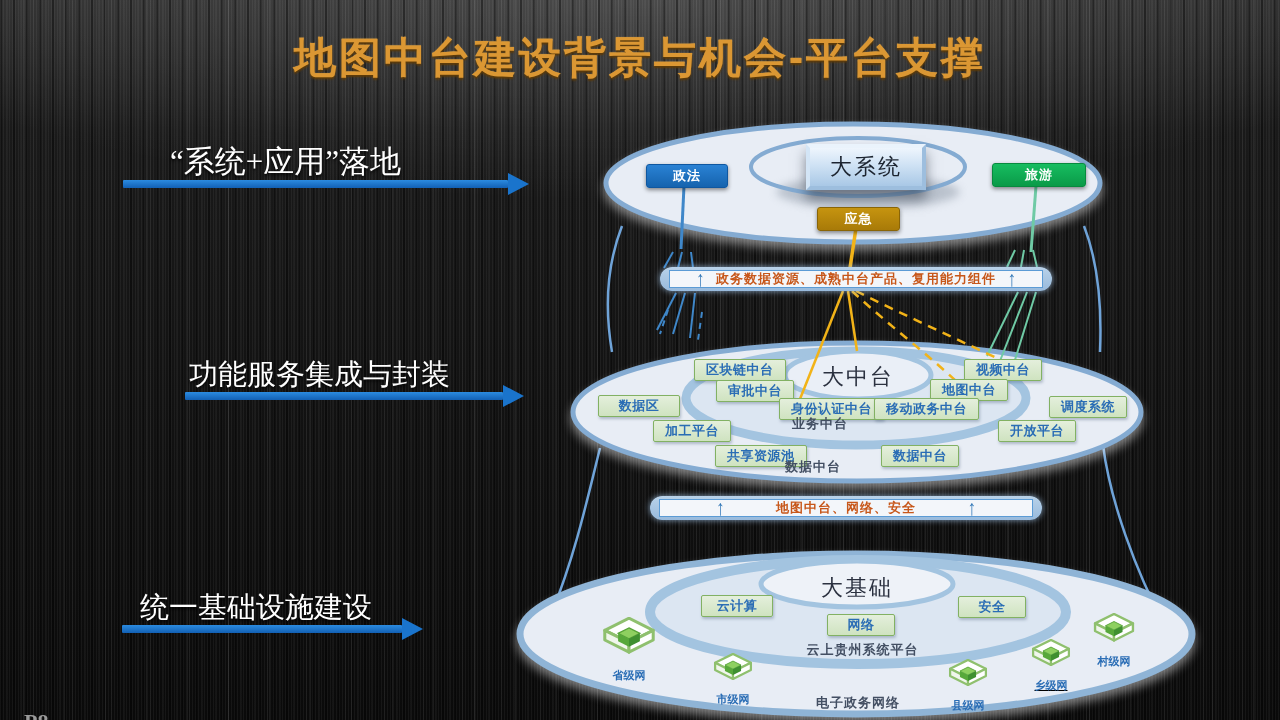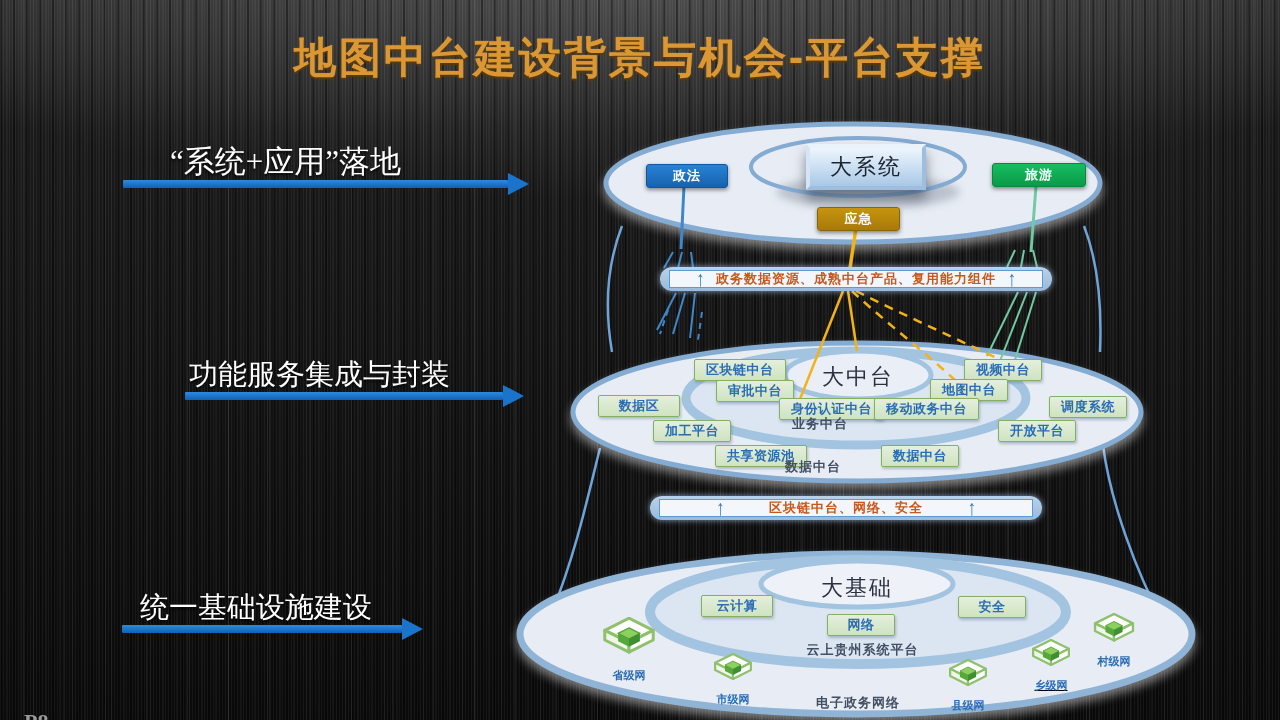--- a/index.html
+++ b/index.html
@@ -167,21 +167,21 @@
   <div class="abs gbox" style="left:998px;top:420px;">开放平台</div>
   <div class="abs gbox" style="left:715px;top:445px;font-family:Liberation Serif, serif;">共享资源池</div>
   <div class="abs gbox" style="left:881px;top:445px;">数据中台</div>
 
   <div class="abs ring-label" style="left:790px;top:415px;width:60px;">业务中台</div>
   <div class="abs ring-label" style="left:783px;top:458px;width:60px;">数据中台</div>
 
   <div class="abs bar" style="left:650px;top:496px;width:392px;">
     <div class="bar-inner" style="padding:0 56px;">
       <span class="bar-arrow">↑</span>
-      <span class="bar-text">区块链中台、网络、安全</span>
+      <span class="bar-text">地图中台、网络、安全</span>
       <span class="bar-arrow">↑</span>
     </div>
   </div>
 
   <div class="abs center-label" style="left:807px;top:573px;width:100px;">大基础</div>
 
   <div class="abs gbox" style="left:701px;top:595px;min-width:48px;">云计算</div>
   <div class="abs gbox" style="left:958px;top:596px;min-width:44px;">安全</div>
   <div class="abs gbox" style="left:827px;top:614px;min-width:44px;">网络</div>
 

